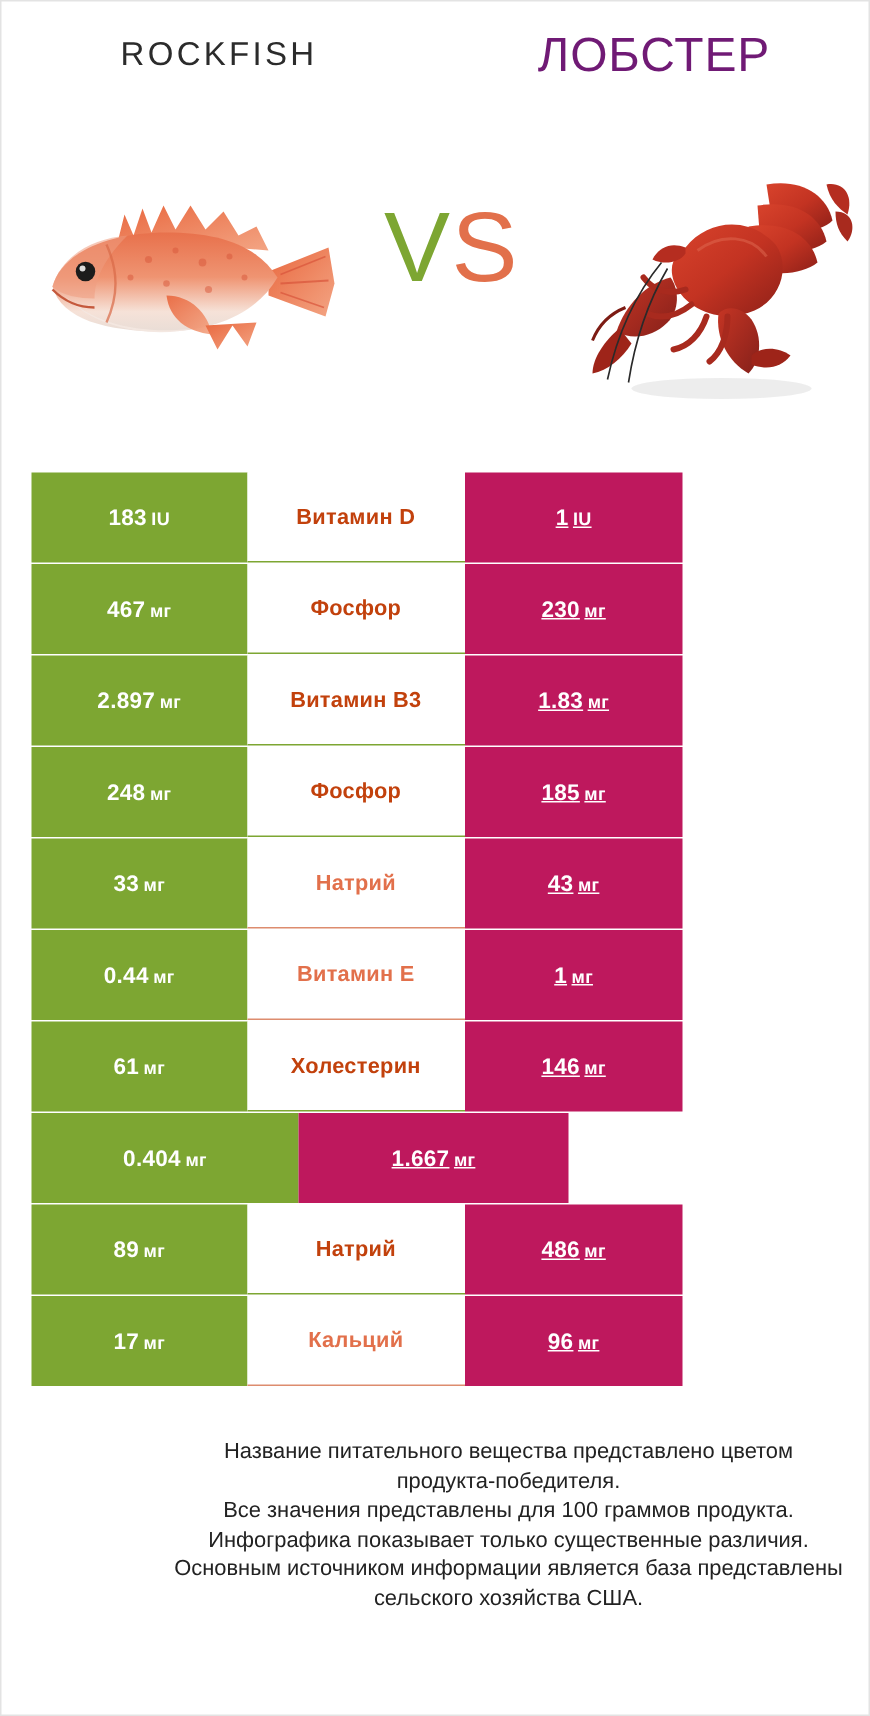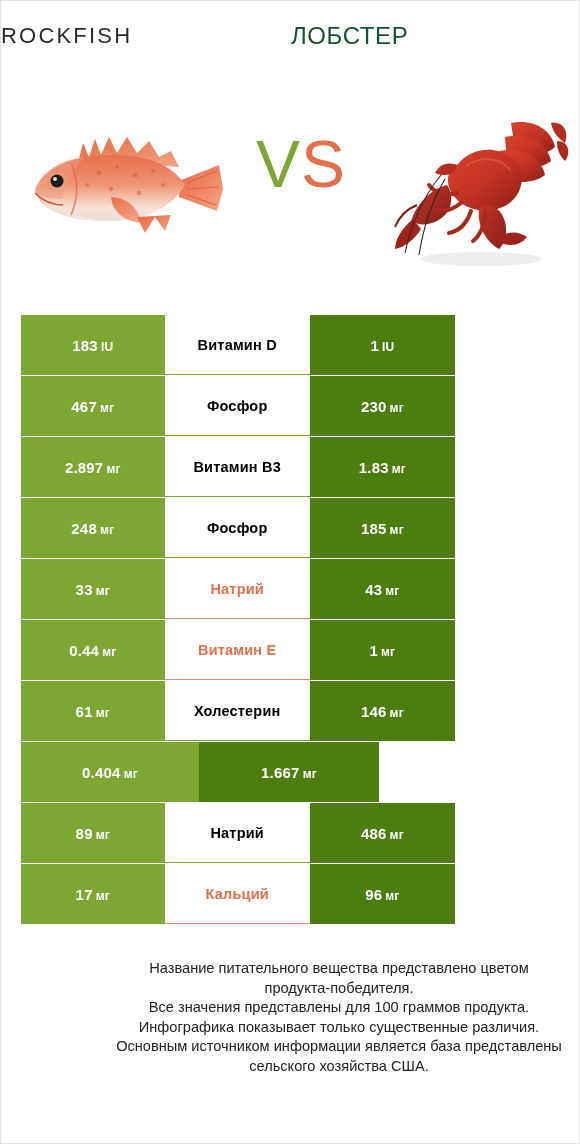--- a/index.html
+++ b/index.html
@@ -29,34 +29,34 @@
     position: absolute;
     top: 0;
     left: 0;
     width: 580px;
     height: 70px;
     display: flex;
     align-items: center;
   }
   .title-cell {
     width: 50%;
-    text-align: left;
+    text-align: center;
     color: #1a1a1a;
   }
   .title-left {
     font-size: 22px;
     font-weight: 300;
     letter-spacing: 2.2px;
     color: #2b2b2b;
   }
   .title-right {
-    font-size: 24px;
+    font-size: 32px;
     font-weight: 400;
     letter-spacing: 0.6px;
-    color: #14532d;
+    color: #701a75;
   }
 
   
   .hero {
     position: absolute;
     top: 92px;
     left: 0;
     width: 580px;
     height: 190px;
   }
@@ -106,22 +106,23 @@
     justify-content: center;
     box-sizing: border-box;
   }
   .cell-left {
     width: 178px;
     background: #7da632;
     color: #ffffff;
   }
   .cell-right {
     width: 180px;
-    background: #4d7c0f;
+    background: #be185d;
     color: #ffffff;
+    text-decoration: underline;
   }
   .cell-mid {
     width: 180px;
     background: #ffffff;
     border-bottom: 1px solid #7da632;
   }
   .cell-mid.win-right { border-bottom-color: #dd8c6e; }
 
   .value {
     font-size: 15px;
@@ -133,21 +134,21 @@
     font-size: 12px;
     font-weight: 700;
     margin-left: 3px;
   }
   .label {
     font-size: 14.5px;
     font-weight: 700;
     letter-spacing: 0.2px;
     white-space: nowrap;
   }
-  .label.win-left  { color: #000000; }
+  .label.win-left  { color: #c2410c; }
   .label.win-right { color: #e2704b; }
 
   
   .footer {
     position: absolute;
     left: 0;
     top: 958px;
     width: 580px;
     text-align: center;
     color: #222222;

